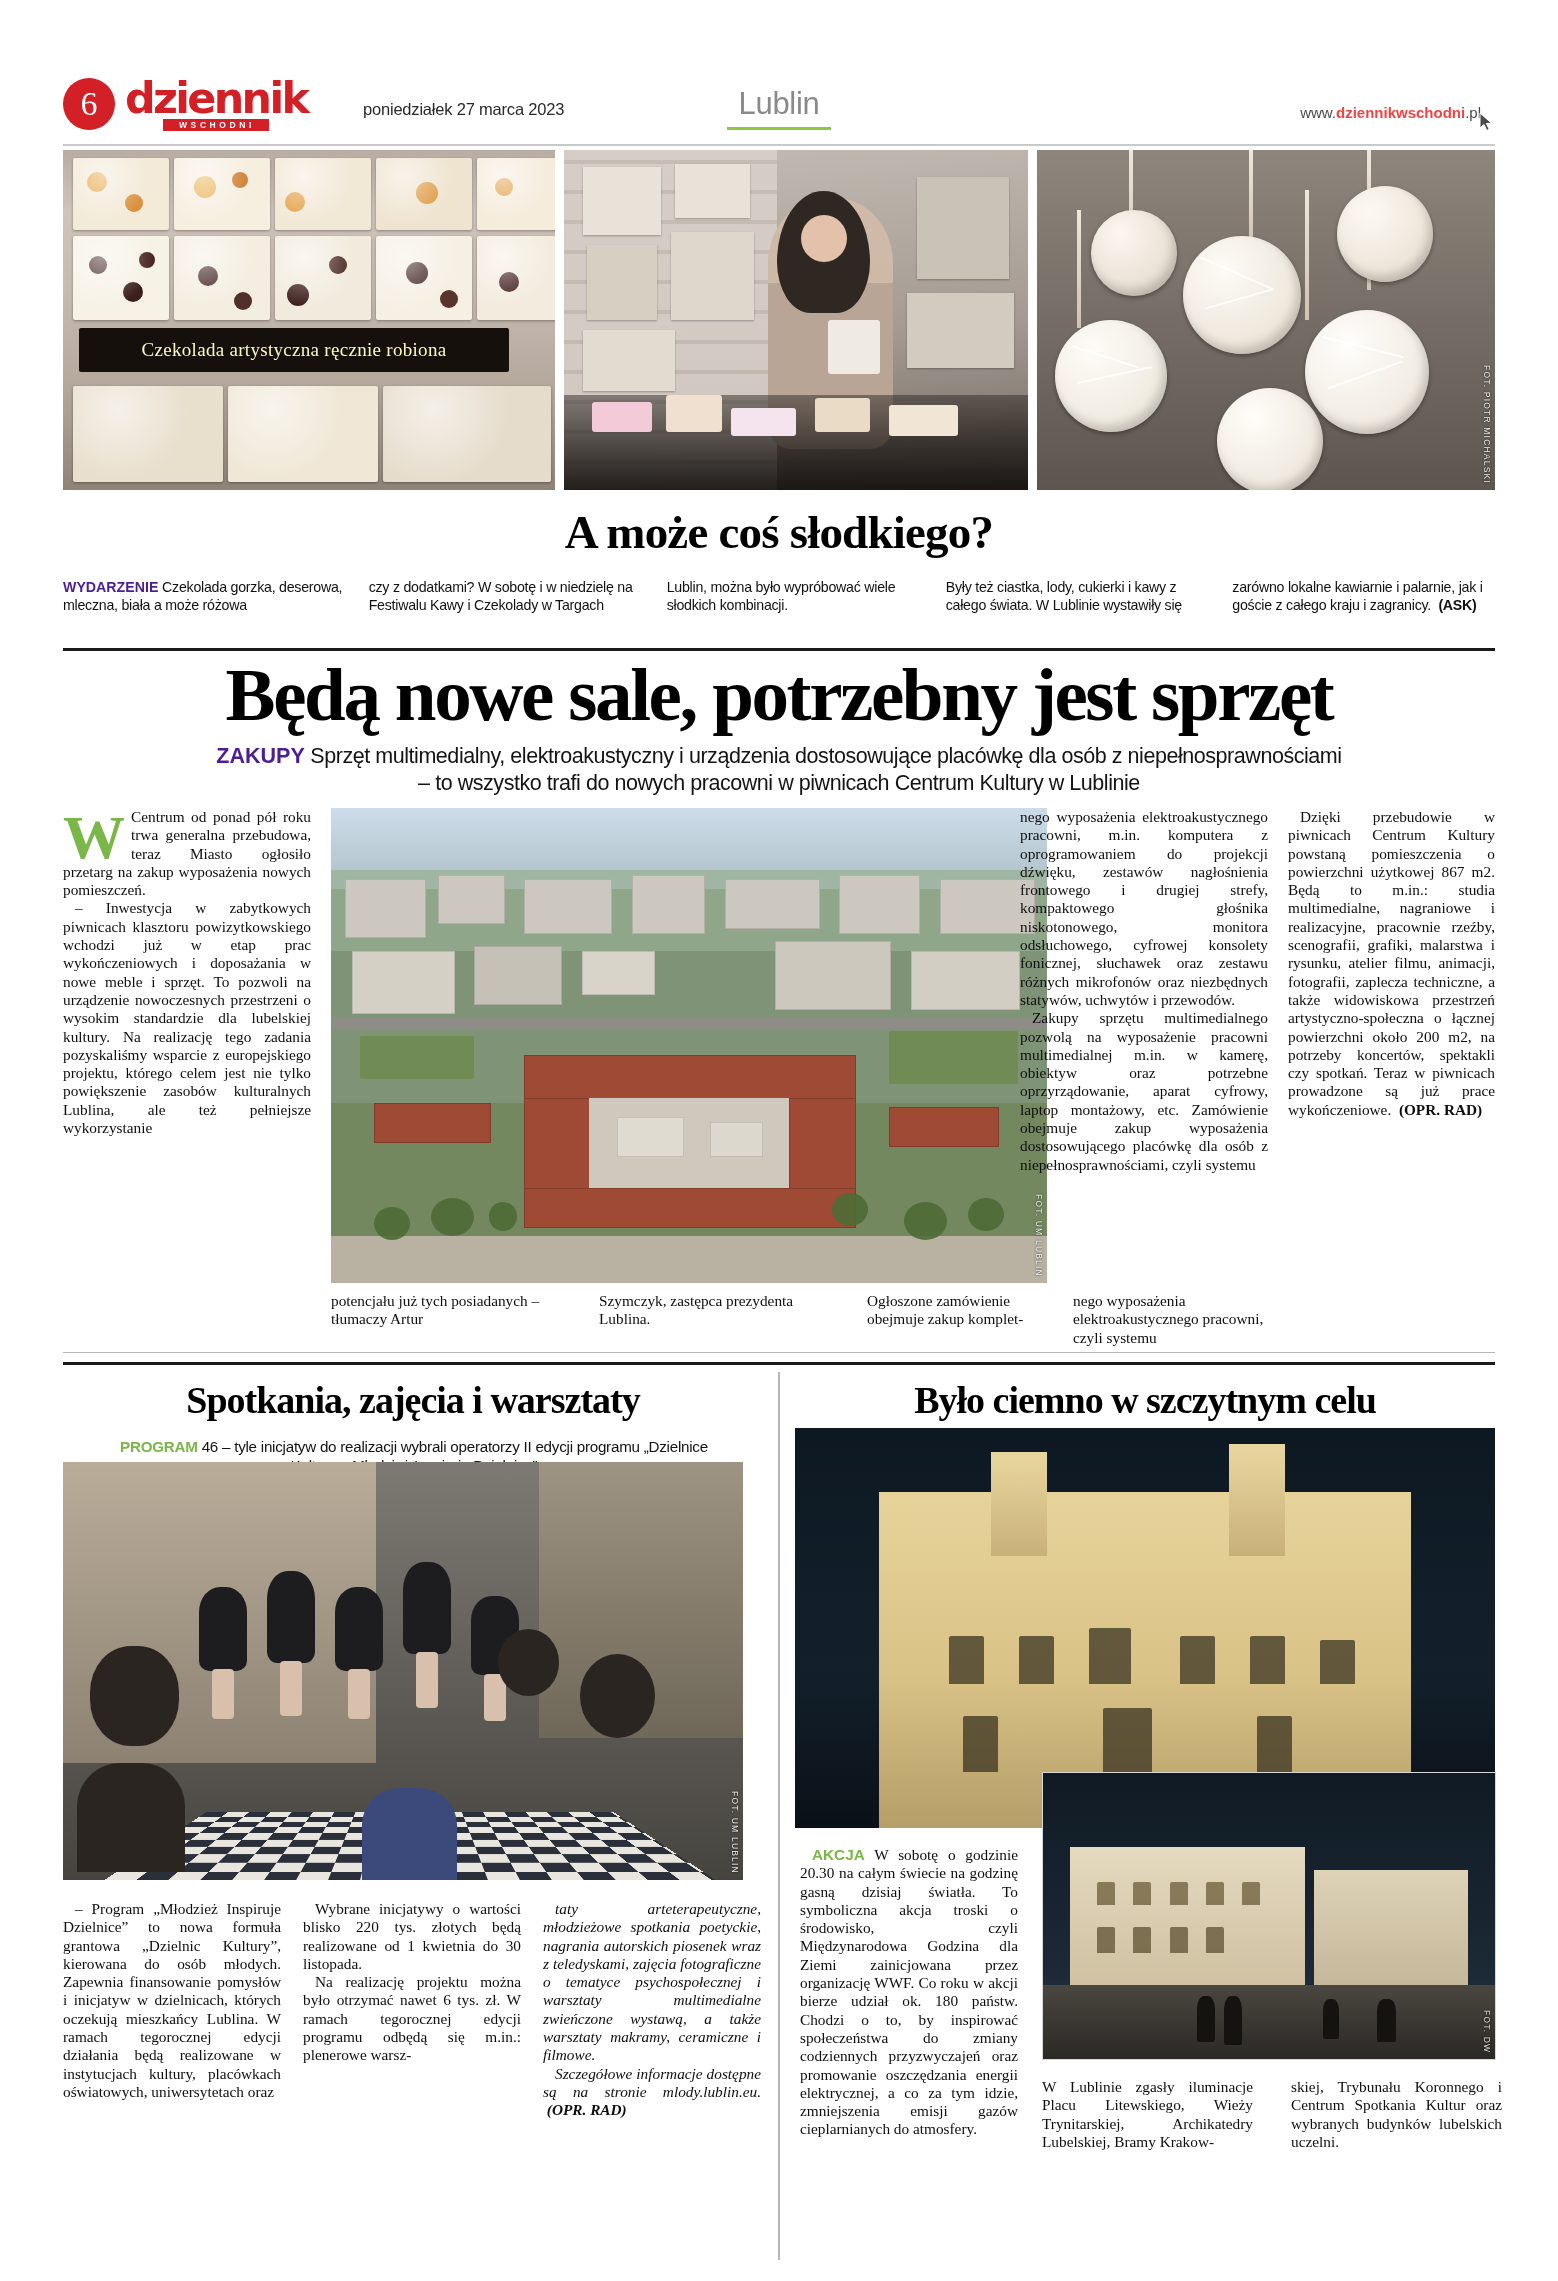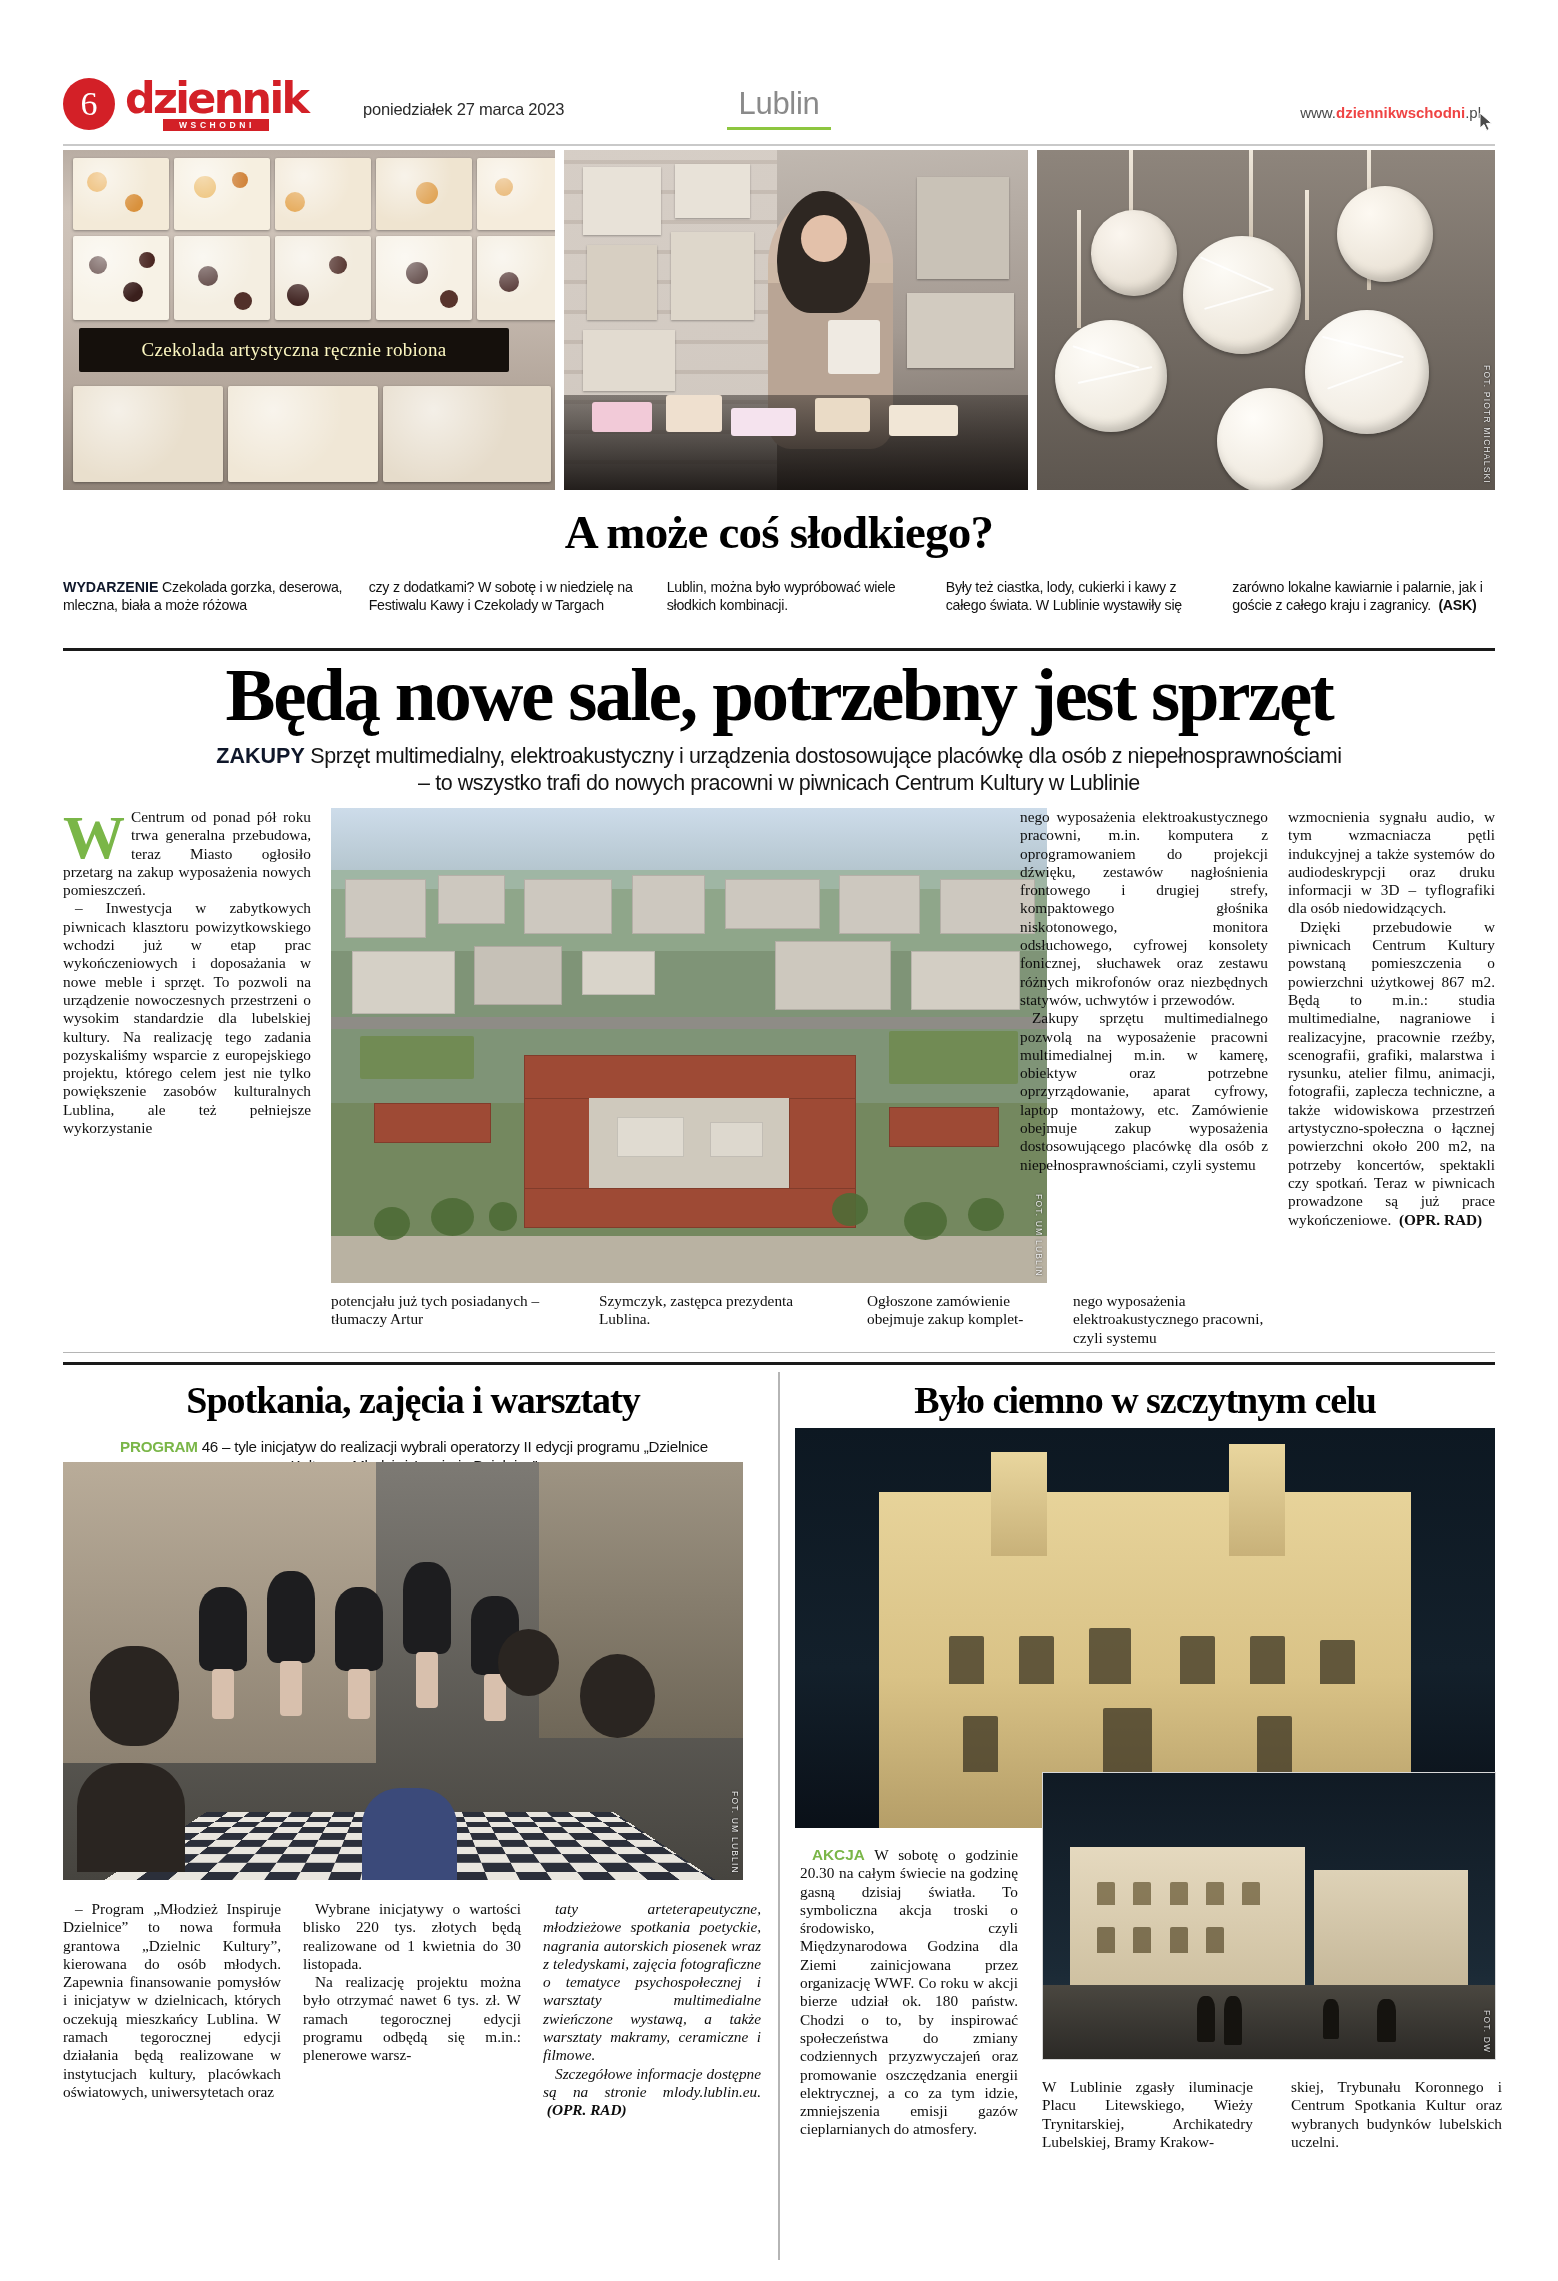--- a/index.html
+++ b/index.html
@@ -74,21 +74,21 @@
   .stick{position:absolute;width:4px;background:linear-gradient(180deg,#efe7da,#cfc3b2);}
   .drizzle{position:absolute;height:2px;background:rgba(255,255,255,.85);border-radius:2px;}
 
   
   .kicker-head{position:absolute;left:63px;top:505px;width:1432px;text-align:center;
       font-family:"Liberation Serif",serif;font-size:47px;font-weight:bold;letter-spacing:-0.8px;color:#000;}
   .cap-cols{position:absolute;left:63px;top:578px;width:1432px;display:flex;gap:24px;}
   .cap-col{font-size:14.2px;line-height:18px;color:#111;letter-spacing:-0.25px;}
   .cap-col.w1{width:296px;} .cap-col.w2{width:288px;} .cap-col.w3{width:268px;}
   .cap-col.w4{width:276px;} .cap-col.w5{width:276px;}
-  .tagword{color:#0f172a;font-weight:bold;letter-spacing:0;}
+  .tagword{color:#4c1d95;font-weight:bold;letter-spacing:0;}
   .sig{font-weight:bold;}
   .rule-thin{position:absolute;left:63px;width:1432px;height:1px;background:#b5b5b5;}
   .rule-thick{position:absolute;left:63px;width:1432px;height:3px;background:#1a1a1a;}
 
   
   .main-head{position:absolute;left:63px;top:652px;width:1432px;text-align:center;
       font-family:"Liberation Serif",serif;font-size:75px;font-weight:bold;letter-spacing:-2.4px;
       line-height:86px;color:#000;}
   .main-lead{position:absolute;left:118px;top:743px;width:1322px;text-align:center;
       font-size:21.5px;line-height:27px;letter-spacing:-0.45px;color:#141414;}
@@ -351,21 +351,20 @@
       <div class="tree" style="left:70%;bottom:12%;width:5%;height:7%;"></div>
       <div class="credit-vert" style="color:#f0f0f0;">FOT. UM LUBLIN</div>
     </div>
 
     <div class="col c5">
       <p class="first"><span>nego wyposażenia elektroakustycznego pracowni, m.in. komputera z oprogramowaniem do projekcji dźwięku, zestawów nagłośnienia frontowego i drugiej strefy, kompaktowego głośnika niskotonowego, monitora odsłuchowego, cyfrowej konsolety fonicznej, słuchawek oraz zestawu różnych mikrofonów oraz niezbędnych statywów, uchwytów i przewodów.</span></p>
       <p><span>Zakupy sprzętu multimedialnego pozwolą na wyposażenie pracowni multimedialnej m.in. w kamerę, obiektyw oraz potrzebne oprzyrządowanie, aparat cyfrowy, laptop montażowy, etc. Zamówienie obejmuje zakup wyposażenia dostosowującego placówkę dla osób z niepełnosprawnościami, czyli systemu</span></p>
     </div>
 
     <div class="col c6">
-      <p class="first"><span>wzmocnienia sygnału audio, w tym wzmacniacza pętli indukcyjnej a także systemów do audiodeskrypcji oraz druku informacji w 3D – tyflografiki dla osób niedowidzących.</span></p>
       <p><span>Dzięki przebudowie w piwnicach Centrum Kultury powstaną pomieszczenia o powierzchni użytkowej 867 m2. Będą to m.in.: studia multimedialne, nagraniowe i realizacyjne, pracownie rzeźby, scenografii, grafiki, malarstwa i rysunku, atelier filmu, animacji, fotografii, zaplecza techniczne, a także widowiskowa przestrzeń artystyczno-społeczna o łącznej powierzchni około 200 m2, na potrzeby koncertów, spektakli czy spotkań. Teraz w piwnicach prowadzone są już prace wykończeniowe.</span> &nbsp;<span class="sig">(OPR. RAD)</span></p>
     </div>
   </div>
 
   <div class="photo-caps" style="top:1292px;left:331px;width:1164px;">
     <div class="pcap k1">potencjału już tych posiadanych – tłumaczy Artur</div>
     <div class="pcap k2">Szymczyk, zastępca prezydenta Lublina.</div>
     <div class="pcap k3">Ogłoszone zamówienie obejmuje zakup komplet-</div>
     <div class="pcap k4">nego wyposażenia elektroakustycznego pracowni, czyli systemu</div>
   </div>

